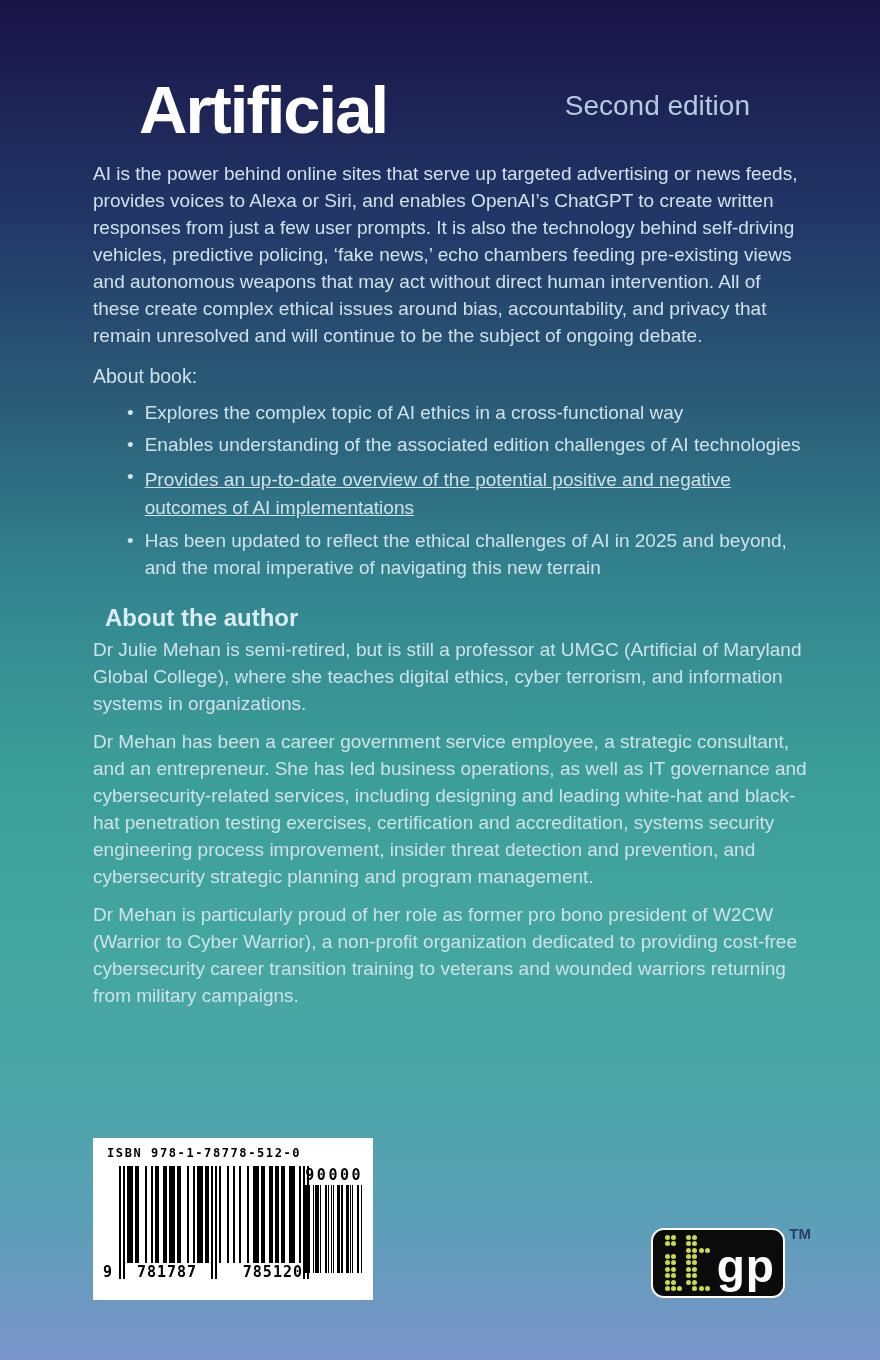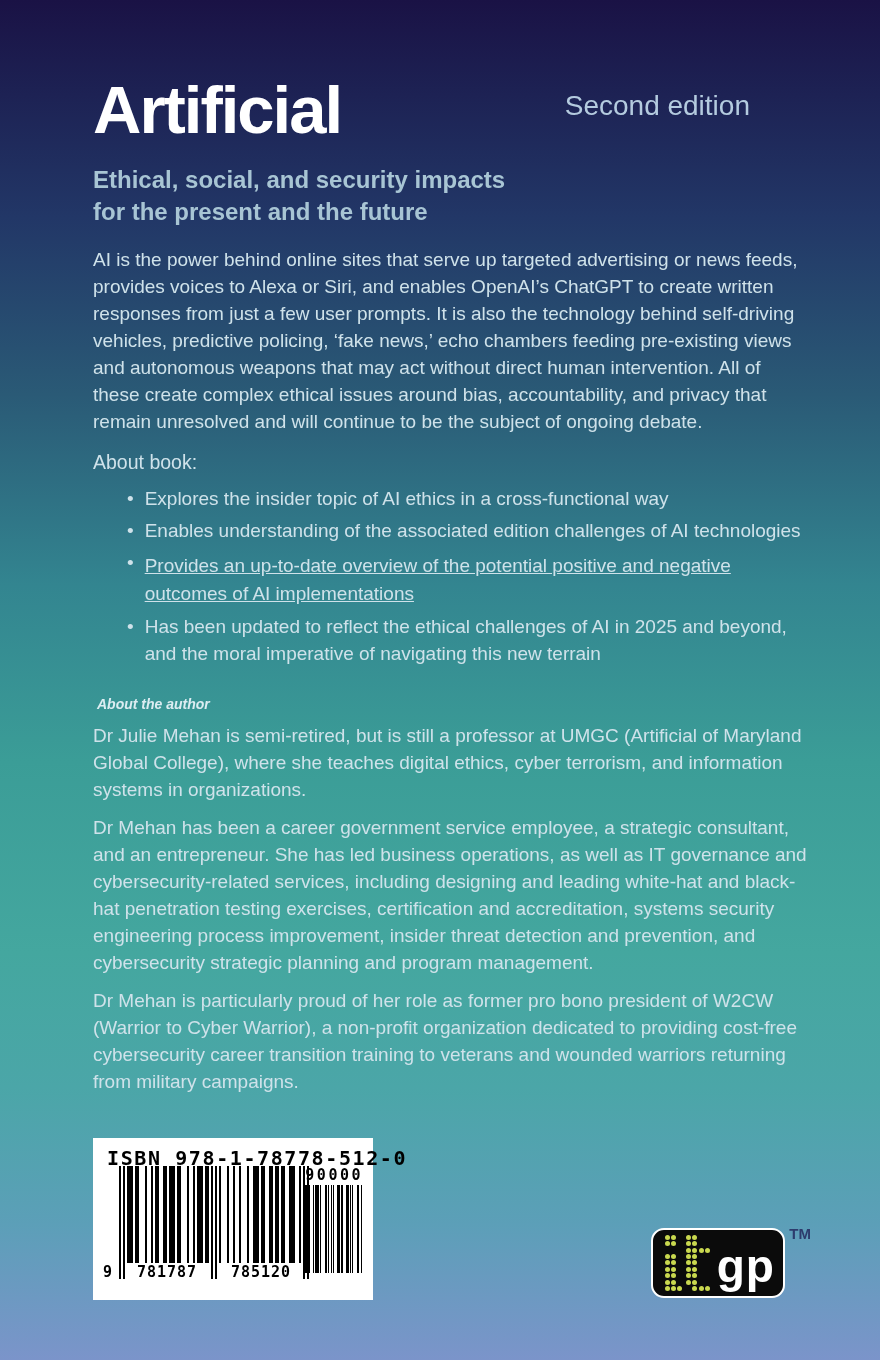--- a/index.html
+++ b/index.html
@@ -15,56 +15,56 @@
       #1d2254 7%,
       #223767 16%,
       #2a5a76 29%,
       #338590 43%,
       #3b9d97 56%,
       #44a79f 70%,
       #4ba6a8 80%,
       #5c9fb8 90%,
       #7b94ca 100%);
   }
-  .header{display:flex;align-items:flex-start;justify-content:space-between;}
+  .header{display:flex;align-items:flex-start;justify-content:space-between;margin-left:46px;}
   .title{margin:0;color:var(--title_text,#fff);font-size:67px;line-height:64px;
     font-weight:bold;letter-spacing:-2px;}
   .title span{display:block;}
   .edition{color:var(--edition_text,#b4cbdf);font-size:28px;font-weight:400;
     margin-top:12px;margin-right:58px;white-space:nowrap;}
   .subtitle{margin:22px 0 0 0;color:var(--subtitle_text,#a8c5d4);font-size:24px;
     font-weight:bold;line-height:32px;white-space:pre-line;}
   .intro{margin:18px 0 0 0;color:var(--body_text,#cfe2ea);font-size:19px;line-height:27px;}
   .this-book{margin:14px 0 0 0;color:var(--body_text,#cfe2ea);font-size:19.5px;line-height:27px;}
   .bullets{list-style:none;margin:9px 0 0 0;padding:0 0 0 34px;}
   .bullets li{display:flex;gap:11px;margin-bottom:5px;color:var(--body_text,#cfe2ea);
     font-size:19px;line-height:27px;}
   .bullets .b{flex:0 0 auto;}
   .bullets .bt{white-space:pre-line;}
   .bullets li:nth-child(3) .bt{line-height:28px;padding-top:3px;text-decoration:underline;}
-  .about-h{margin:26px 0 0 4px;color:var(--heading_text,#dcedf2);font-size:14px;
-    font-weight:bold;line-height:22px;font-style:italic;}
+  .about-h{margin:26px 0 0 12px;color:var(--heading_text,#dcedf2);font-size:24px;
+    font-weight:bold;line-height:22px;}
   .body-p{margin:11px 0 0 0;color:var(--body_text,#cfe2ea);font-size:19px;line-height:27px;}
   .body-p.first{margin-top:7px;}
 
   
   .bottom{position:absolute;left:93px;right:0;top:1138px;display:flex;
     justify-content:space-between;align-items:flex-start;padding-right:95px;}
   .barcode-box{width:280px;height:162px;box-sizing:border-box;background:var(--barcode_bg,#fff);
     padding:8px 10px;font-family:"DejaVu Sans Mono",monospace;color:#000;}
-  .isbn{font-size:20px;font-weight:bold;letter-spacing:1.6px;white-space:nowrap;
+  .isbn{font-size:12px;font-weight:bold;letter-spacing:1.6px;white-space:nowrap;
     height:20px;margin-left:4px;}
   .bc-row{display:flex;align-items:flex-start;}
   .bc-main{position:relative;height:113px;width:206px;}
   .bc-main .bars{position:absolute;left:16px;top:0;}
   .bars i{display:block;}
   .n{position:absolute;bottom:-2px;font-size:15px;font-weight:bold;letter-spacing:1px;}
   .n1{left:0;}
   .n2{left:22px;width:84px;background:var(--barcode_bg,#fff);text-align:center;}
-  .n3{left:116px;width:84px;background:var(--barcode_bg,#fff);text-align:center;}
+  .n3{left:116px;width:84px;background:var(--barcode_bg,#fff);text-align:right;}
   .bc-supp{margin-left:12px;margin-top:0;}
   .supp-label{font-size:15px;font-weight:bold;letter-spacing:2.5px;text-align:center;
     height:16px;margin-bottom:3px;}
   .logo-wrap{position:relative;margin-top:90px;}
   .logo-box{width:134px;height:70px;box-sizing:border-box;background:#0b0b0b;
     border:2px solid #fff;border-radius:13px;display:flex;align-items:center;
     padding:0 0 0 11px;}
   .dot-row{height:6.4px;line-height:0;white-space:nowrap;}
   .dot{display:inline-block;width:5px;height:5px;border-radius:50%;margin:0.7px;
     background:transparent;}
@@ -80,31 +80,29 @@
 
 <div class="page">
 
   <div class="header">
     <h1 class="title">
       <span>Artificial</span>
     </h1>
     <div class="edition">Second edition</div>
   </div>
 
-  <h2 class="subtitle">Ethical, social, and security impacts
-for the present and the future</h2>
 
   <p class="intro">AI is the power behind online sites that serve up targeted advertising or news feeds, provides voices to Alexa or Siri, and enables OpenAI’s ChatGPT to create written responses from just a few user prompts. It is also the technology behind self-driving vehicles, predictive policing, ‘fake news,’ echo chambers feeding pre-existing views and autonomous weapons that may act without direct human intervention. All of these create complex ethical issues around bias, accountability, and privacy that remain unresolved and will continue to be the subject of ongoing debate.</p>
 
   <p class="this-book">About book:</p>
 
   <ul class="bullets">
     <li>
       <span class="b">•</span>
-      <span class="bt">Explores the insider topic of AI ethics in a cross-functional way</span>
+      <span class="bt">Explores the complex topic of AI ethics in a cross-functional way</span>
     </li>
     <li>
       <span class="b">•</span>
       <span class="bt">Enables understanding of the associated edition challenges of AI technologies</span>
     </li>
     <li>
       <span class="b">•</span>
       <span class="bt">Provides an up-to-date overview of the potential positive and negative
 outcomes of AI implementations</span>
     </li>

